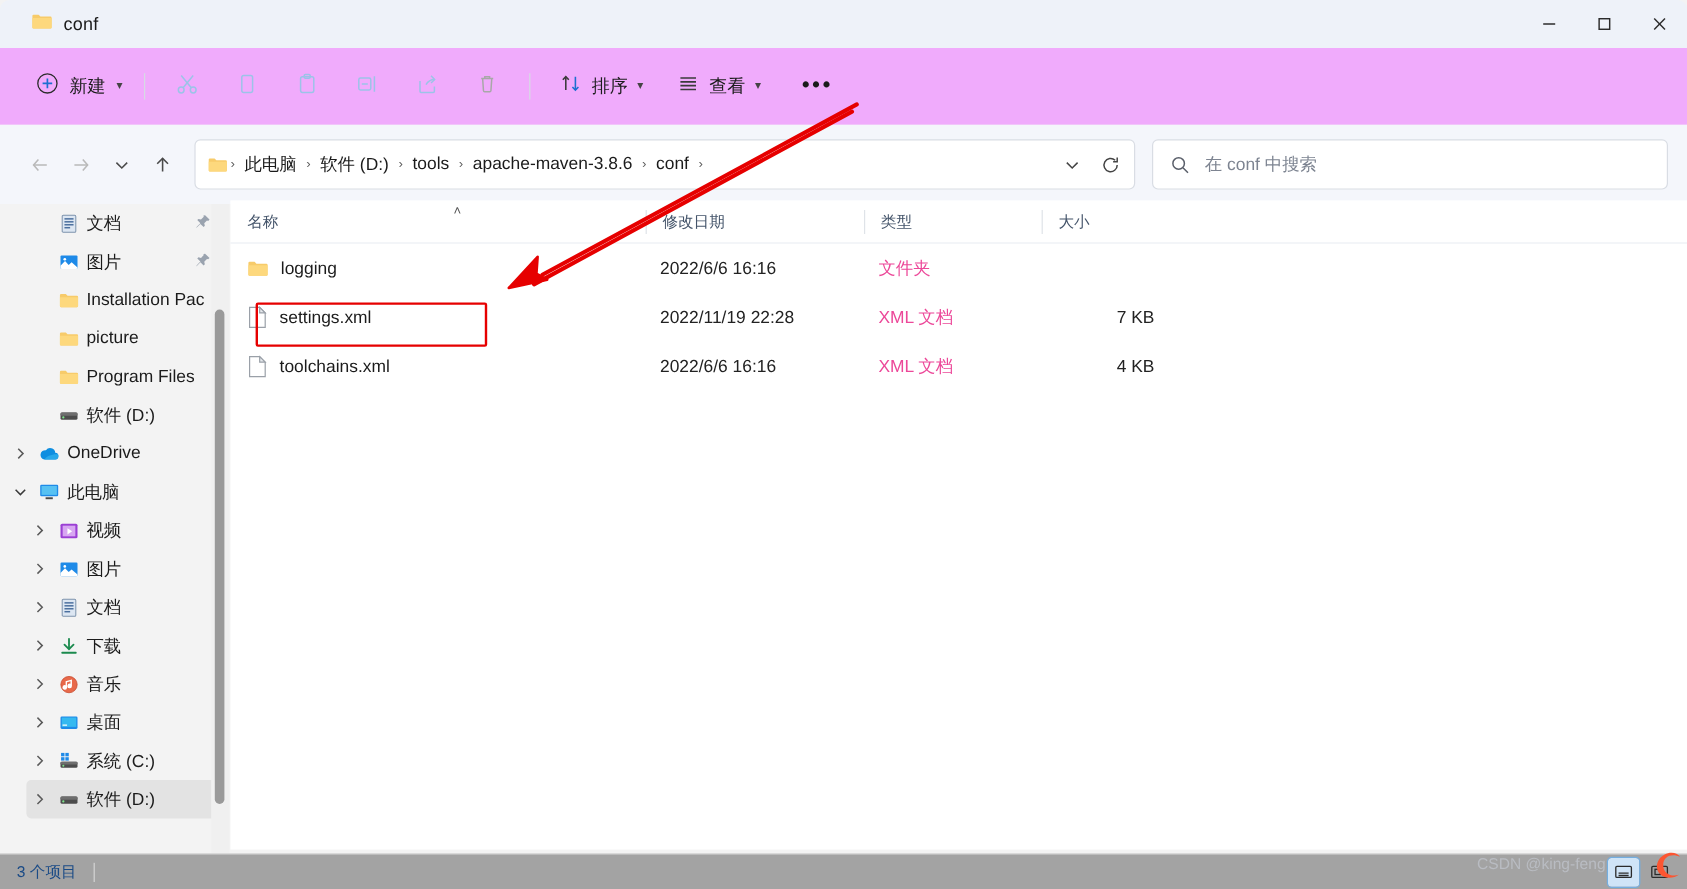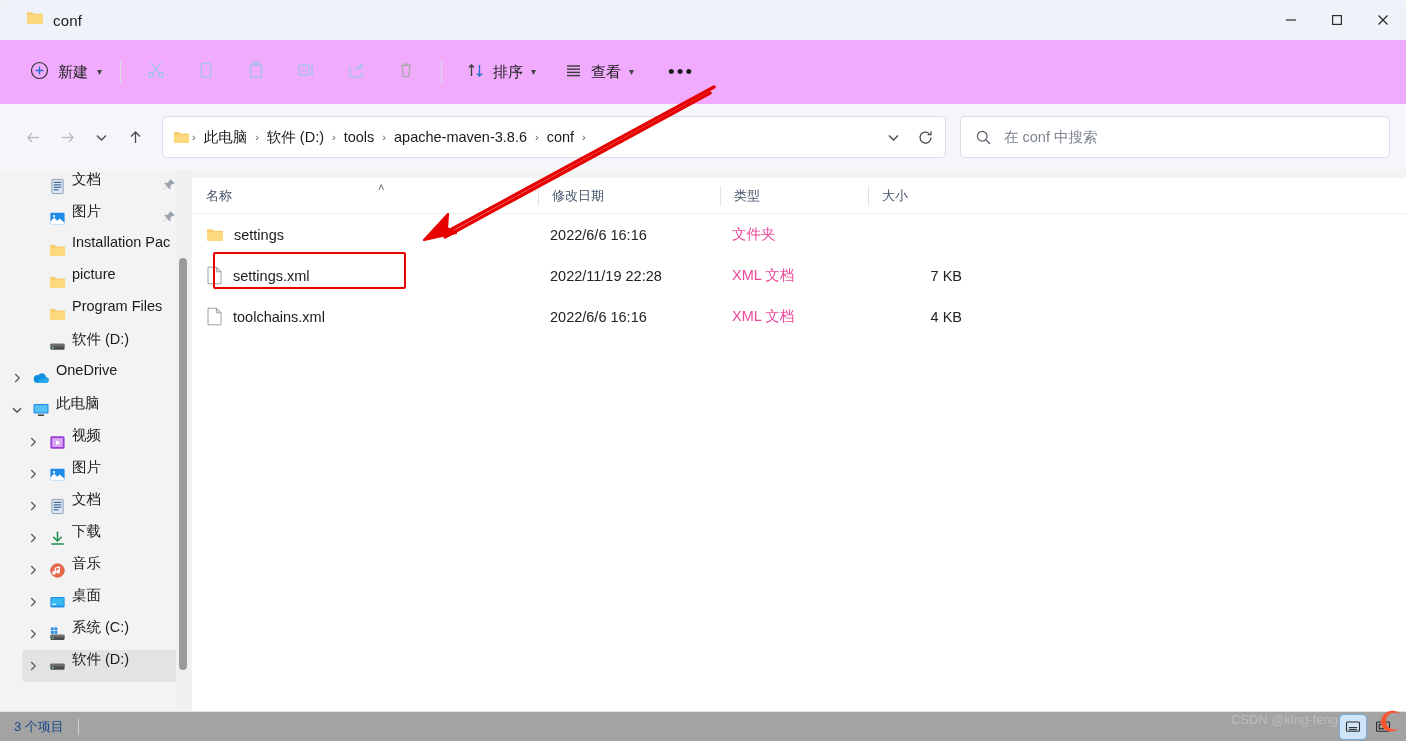--- a/index.html
+++ b/index.html
@@ -99,21 +99,21 @@
     display: flex; align-items: center; gap: 12px; padding: 0 14px;
   }
   .search-ph { font-size: 14.5px; color: #7d8491; }
 
   
   .sidebar {
     position: absolute; left: 0; top: 170px; width: 192px; height: 541px;
     background: #f3f3f3; overflow: hidden;
   }
   .side-item {
-    display: flex; height: 32px;
+    display: flex; align-items: center; height: 32px;
     margin: 0 8px 0 6px; padding-right: 6px; border-radius: 4px;
     position: relative;
   }
   .side-item.selected { background: #e3e3e3; }
   .side-exp {
     width: 22px; flex: 0 0 22px; display: flex; align-items: center;
     justify-content: center; color: #4a4a4a; font-size: 10px;
   }
   .side-ic {
     width: 26px; flex: 0 0 26px; display: flex; align-items: center;
@@ -128,21 +128,21 @@
     position: absolute; left: 176px; top: 0; width: 15px; height: 541px;
     background: #f0f0f0;
   }
   .side-thumb {
     position: absolute; left: 3px; top: 88px; width: 8px; height: 412px;
     background: #9a9a9a; border-radius: 4px;
   }
 
   
   .content {
-    position: absolute; left: 192px; top: 178px;
+    position: absolute; left: 192px; top: 167px;
     width: 1214px; height: 541px; background: #ffffff;
   }
   .colhdr {
     position: relative; height: 36px; display: flex; align-items: center;
     border-bottom: 1px solid #eceff3;
   }
   .col {
     font-size: 13px; color: #44546a; padding-left: 14px;
     height: 24px; display: flex; align-items: center; position: relative;
   }
@@ -674,21 +674,21 @@
     </div>
     <div id="rows-host">
         <div class="row">
           <div class="cell cell-name">
             <span style="display: flex;">
               <svg width="18" height="18" viewBox="0 0 18 18">
                 <path d="M1 4.2a1 1 0 0 1 1-1h4.2l1.5 1.6H16a1 1 0 0 1 1 1v8a1 1 0 0 1-1 1H2a1 1 0 0 1-1-1z" fill="#f7cb6a"></path>
                 <path d="M1 6.1h16v7.7a1 1 0 0 1-1 1H2a1 1 0 0 1-1-1z" fill="#fdd87d"></path>
               </svg>
             </span>
-            <span>settings</span>
+            <span>logging</span>
           </div>
           <div class="cell cell-date">2022/6/6 16:16</div>
           <div class="cell cell-type">文件夹</div>
           <div class="cell cell-size"></div>
         </div>
         <div class="row">
           <div class="cell cell-name">
             <span style="display: flex;">
               <svg width="17" height="19" viewBox="0 0 17 19">
                 <path d="M2 1.2h8.4L15 5.8v12H2z" fill="#fff" stroke="#9aa0a8" stroke-width="1"></path>

